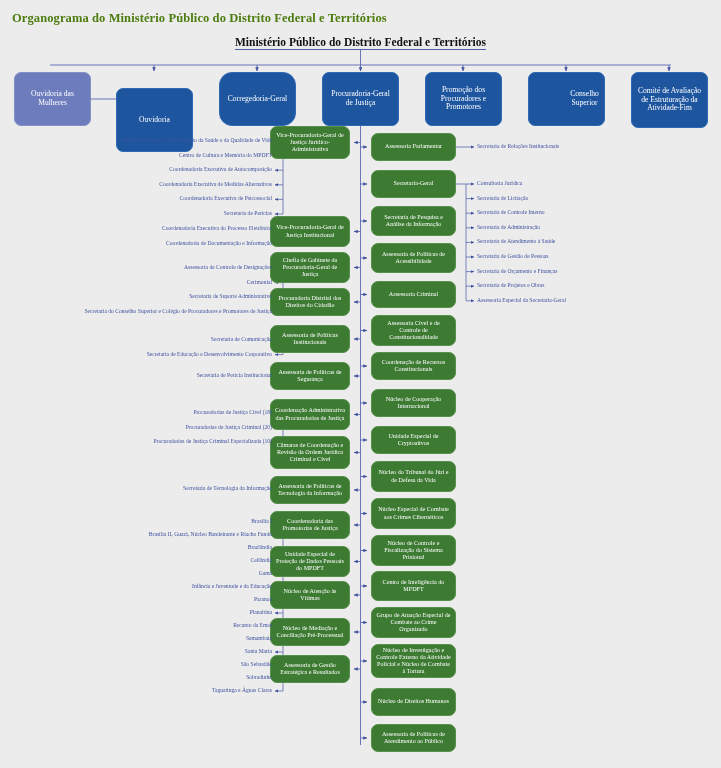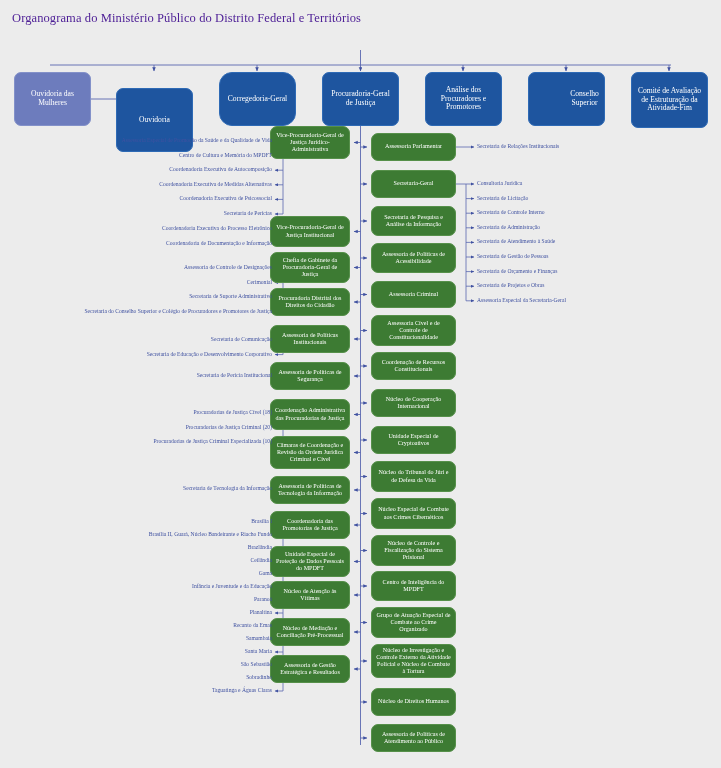--- a/index.html
+++ b/index.html
@@ -11,21 +11,21 @@
     overflow:hidden;
   }
   .canvas{position:absolute;left:0;top:0;width:721px;height:768px;}
 
   
   svg.wires{position:absolute;left:0;top:0;width:721px;height:768px;pointer-events:none;}
 
   
   #page-title{
     position:absolute;left:12px;top:11px;
-    font-size:12.5px;color:#4c1d95;font-weight:normal;
+    font-size:12.5px;color:#4d7c0f;font-weight:bold;
     letter-spacing:.1px;white-space:nowrap;
   }
   #root-title{
     position:absolute;left:0;top:36px;width:721px;text-align:center;
     font-size:11.5px;color:#111;font-weight:bold;white-space:nowrap;
   }
   #root-title span{border-bottom:1px solid #4c5fa8;padding-bottom:1px;}
 
   
   .box{
@@ -50,20 +50,21 @@
   }
   .leaf.r{text-align:right;transform:translateY(-50%);}
   .leaf.l{text-align:left;transform:translateY(-50%);}
 </style>
 </head>
 <body>
 
 <div class="canvas">
 
   <div id="page-title">Organograma do Ministério Público do Distrito Federal e Territórios</div>
+  <div id="root-title"><span>Ministério Público do Distrito Federal e Territórios</span></div>
 
   <svg class="wires" viewBox="0 0 721 768" xmlns="http://www.w3.org/2000/svg">
     <defs>
       <marker id="arr" markerWidth="5" markerHeight="5" refX="4.2" refY="2" orient="auto">
         <path d="M0,0 L4.4,2 L0,4 z" fill="#3f51a0"></path>
       </marker>
     </defs>
     <g stroke="#5a68b0" stroke-width="0.9" fill="none">
 
       <path d="M360.5,50 L360.5,65"></path>
@@ -185,21 +186,21 @@
       <div class="box blue" style="left: 116px; top: 88px; width: 77px; height: 64px;">
         <span>Ouvidoria</span>
       </div>
       <div class="box blue" style="left: 219px; top: 72px; width: 77px; height: 54px; border-radius: 13px;">
         <span>Corregedoria-Geral</span>
       </div>
       <div class="box blue" style="left: 322px; top: 72px; width: 77px; height: 54px;">
         <span>Procuradoria-Geral de Justiça</span>
       </div>
       <div class="box blue" style="left: 425px; top: 72px; width: 77px; height: 54px;">
-        <span>Análise dos Procuradores e Promotores</span>
+        <span>Promoção dos Procuradores e Promotores</span>
       </div>
       <div class="box blue" style="left: 528px; top: 72px; width: 77px; height: 54px; padding-left: 40px;">
         <span>Conselho Superior</span>
       </div>
       <div class="box blue" style="left: 631px; top: 72px; width: 77px; height: 56px;">
         <span>Comité de Avaliação de Estruturação da Atividade-Fim</span>
       </div>
     </div>
   <div id="mid-layer">
       <div class="box green" style="left: 270px; top: 126px; width: 80px; height: 33px;">

